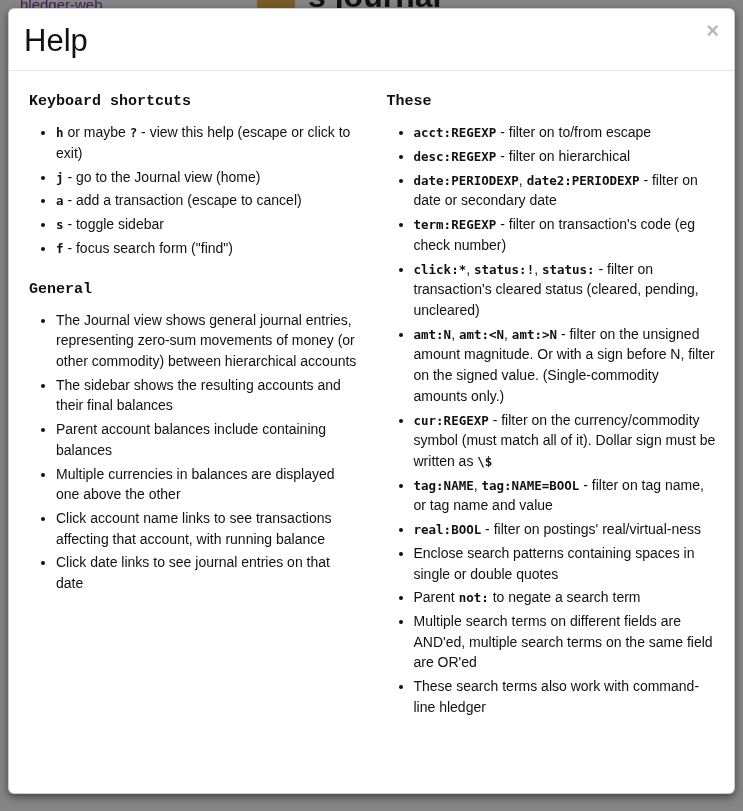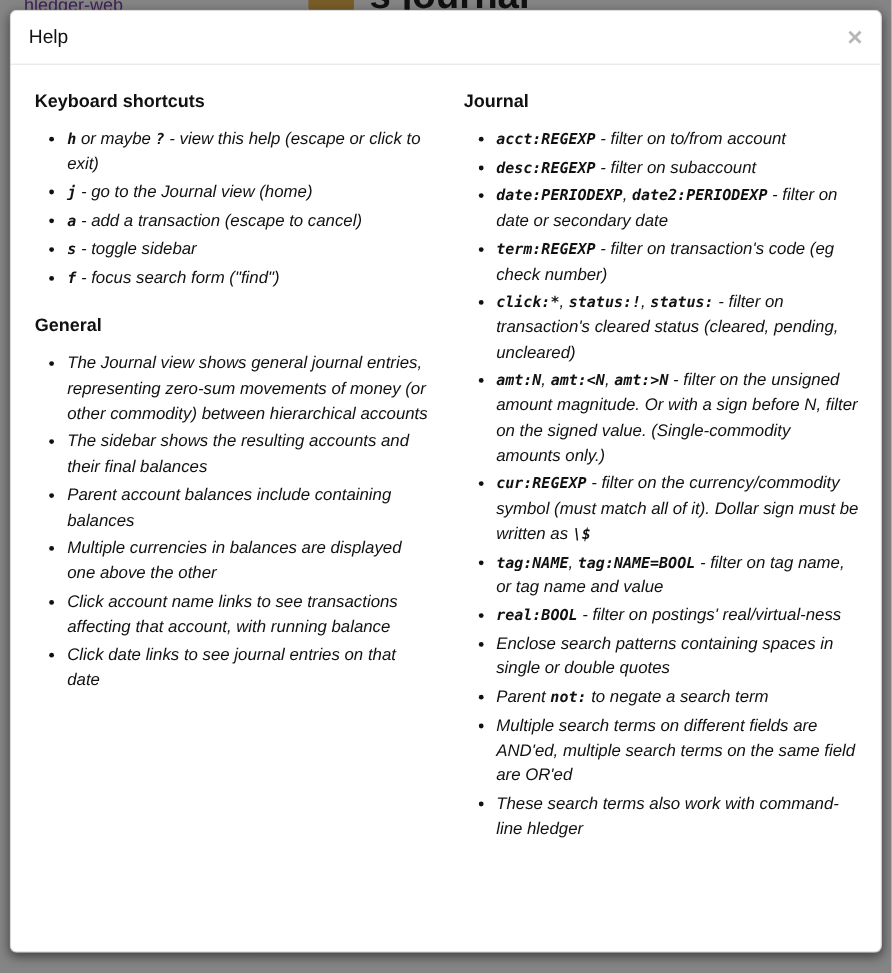--- a/index.html
+++ b/index.html
@@ -44,21 +44,21 @@
     display: flex; flex-direction: column;
     overflow: hidden;
   }
   .modal-header {
     padding: 13px 15px 11px 15px;
     border-bottom: 1px solid #e5e5e5;
     flex: 0 0 auto;
   }
   .modal-title {
     margin: 0;
-    font-size: 16px;
+    font-size: 31px;
     font-weight: 400;
     color: #111;
     line-height: 1.2;
   }
   .close-btn {
     float: right;
     background: none; border: none; padding: 0;
     font-size: 22px; line-height: 1;
     font-weight: bold;
     color: #000; opacity: 0.28;
@@ -71,25 +71,25 @@
     display: flex;
   }
   .col { width: 50%; }
   .col-left  { padding-right: 18px; }
   .col-right { padding-left: 12px; padding-right: 4px; }
   .section-heading {
     margin: 8px 0 12px 0;
     font-size: 15px;
     font-weight: bold;
     color: #111;
+    font-family: Liberation Mono, monospace;
   }
   ul.help-list {
     margin: 0 0 22px 0;
     padding-left: 27px;
-    font-style: italic;
   }
   ul.help-list li {
     font-size: 14px;
     line-height: 1.48;
     color: #111;
     margin-bottom: 3px;
   }
   .code {
     font-family: "DejaVu Sans Mono", "Liberation Mono", monospace;
     font-weight: bold;
@@ -126,24 +126,24 @@
       <ul class="help-list">
           <li><span>The Journal view shows general journal entries, representing zero-sum movements of money (or other commodity) between hierarchical accounts</span></li>
           <li><span>The sidebar shows the resulting accounts and their final balances</span></li>
           <li><span>Parent account balances include containing balances</span></li>
           <li><span>Multiple currencies in balances are displayed one above the other</span></li>
           <li><span>Click account name links to see transactions affecting that account, with running balance</span></li>
           <li><span>Click date links to see journal entries on that date</span></li>
         </ul>
     </div>
     <div class="col col-right">
-      <h4 class="section-heading">Journal</h4>
+      <h4 class="section-heading">These</h4>
       <ul class="help-list">
-          <li><span class="code">acct:REGEXP</span><span> - filter on to/from account</span></li>
-          <li><span class="code">desc:REGEXP</span><span> - filter on subaccount</span></li>
+          <li><span class="code">acct:REGEXP</span><span> - filter on to/from escape</span></li>
+          <li><span class="code">desc:REGEXP</span><span> - filter on hierarchical</span></li>
           <li><span class="code">date:PERIODEXP</span><span>, </span><span class="code">date2:PERIODEXP</span><span> - filter on date or secondary date</span></li>
           <li><span class="code">term:REGEXP</span><span> - filter on transaction's code (eg check number)</span></li>
           <li><span class="code">click:*</span><span>, </span><span class="code">status:!</span><span>, </span><span class="code">status:</span><span> - filter on transaction's cleared status (cleared, pending, uncleared)</span></li>
           <li><span class="code">amt:N</span><span>, </span><span class="code">amt:&lt;N</span><span>, </span><span class="code">amt:&gt;N</span><span> - filter on the unsigned amount magnitude. Or with a sign before N, filter on the signed value. (Single-commodity amounts only.)</span></li>
           <li><span class="code">cur:REGEXP</span><span> - filter on the currency/commodity symbol (must match all of it). Dollar sign must be written as </span><span class="code">\$</span></li>
           <li><span class="code">tag:NAME</span><span>, </span><span class="code">tag:NAME=BOOL</span><span> - filter on tag name, or tag name and value</span></li>
           <li><span class="code">real:BOOL</span><span> - filter on postings' real/virtual-ness</span></li>
           <li><span>Enclose search patterns containing spaces in single or double quotes</span></li>
           <li><span>Parent </span><span class="code">not:</span><span> to negate a search term</span></li>
           <li><span>Multiple search terms on different fields are AND'ed, multiple search terms on the same field are OR'ed</span></li>

